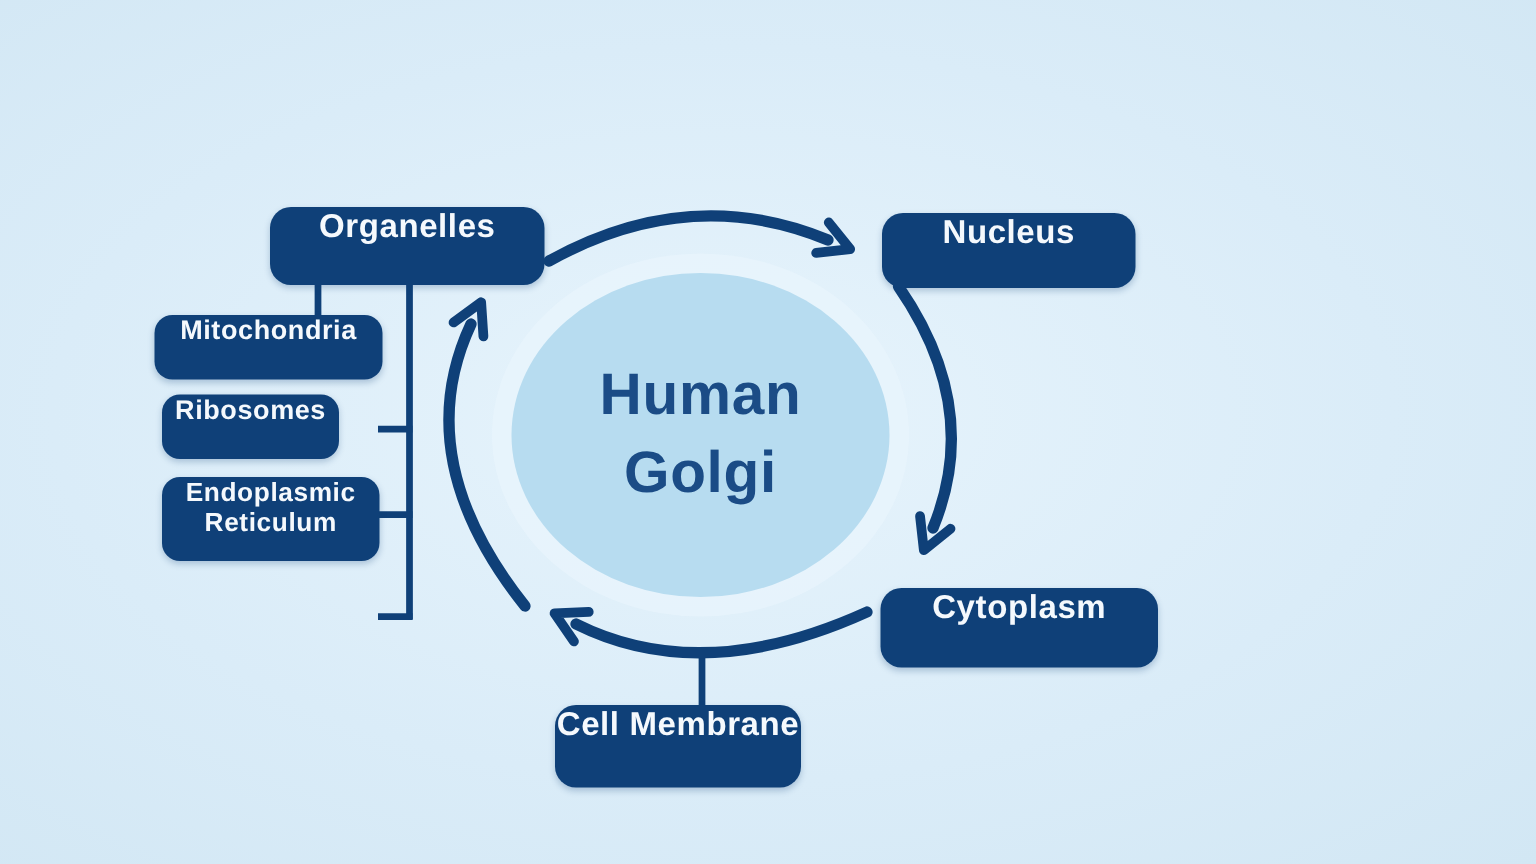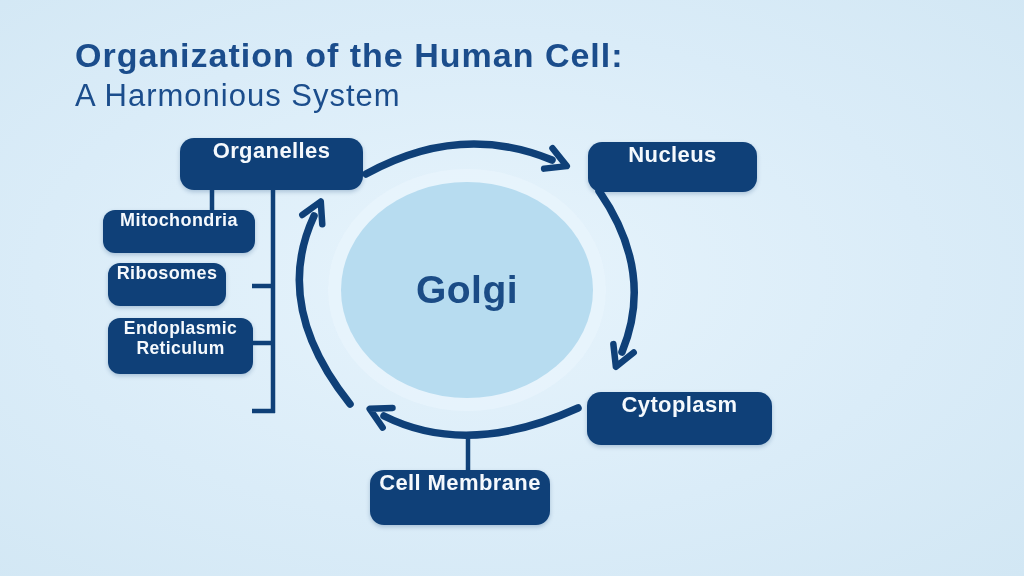--- a/index.html
+++ b/index.html
@@ -17,21 +17,21 @@
     color:var(--box-text,#F5F9FD); display:flex; justify-content:center;
     text-align:center; font-weight:bold; letter-spacing:0.4px;
     box-shadow:0 2px 4px rgba(15,64,120,0.25);
   }
   .big { border-radius:14px; font-size:22px; }
   .small { border-radius:12px; font-size:18px; line-height:1.15; }
 
   #organelles { left:180px; top:138px; width:183px; height:52px; }
   #nucleus    { left:588px; top:142px; width:169px; height:50px; }
   #cytoplasm  { left:587px; top:392px; width:185px; height:53px; }
-  #membrane   { left:370px; top:470px; width:180px; height:55px; }
+  #membrane   { left:370px; top:470px; width:164px; height:55px; }
 
   #mitochondria { left:103px; top:210px; width:152px; height:43px; }
   #ribosomes    { left:108px; top:263px; width:118px; height:43px; }
   #er           { left:108px; top:318px; width:145px; height:56px; font-size:17.5px; }
   #golgi        { left:107px; top:385px; width:146px; height:56px; font-size:17.5px; }
 
   .cell-circle {
     position:absolute; z-index:1; left:341px; top:182px; width:252px; height:216px;
     border-radius:50%; background:var(--circle-fill,#B7DCF0);
     box-shadow:0 0 0 13px rgba(232,244,252,0.75);
@@ -42,24 +42,20 @@
   svg.wires { position:absolute; left:0; top:0; z-index:1; }
   .arc { fill:none; stroke:var(--navy,#0F4078); stroke-width:7.5; stroke-linecap:round; }
   .wire { fill:none; stroke:var(--navy,#0F4078); stroke-width:4.5; }
   .arrowhead { fill:none; stroke:var(--navy,#0F4078); stroke-width:6.5; stroke-linecap:round; stroke-linejoin:round; }
 </style>
 </head>
 <body>
 
 <div class="canvas">
 
-  <div class="title">
-    <div class="l1">Organization of the Human Cell:</div>
-    <div class="l2">A Harmonious System</div>
-  </div>
 
   <svg class="wires" width="1024" height="576" viewBox="0 0 1024 576">
     <defs>
       <marker id="arrow" markerUnits="userSpaceOnUse" markerWidth="34" markerHeight="34" refX="11" refY="17" orient="auto">
         <path class="arrowhead" d="M7 6 L27 17 L7 28"></path>
       </marker>
     </defs>
 
     <path class="wire" d="M212 188 L212 212"></path>
     <path class="wire" d="M273 188 L273 413"></path>
@@ -69,20 +65,21 @@
     <path class="wire" d="M468 434 L468 473"></path>
 
     <path class="arc" d="M366 174 Q460 122 552 160" marker-end="url(#arrow)"></path>
     <path class="arc" d="M599 191 Q655 272 622 352" marker-end="url(#arrow)"></path>
     <path class="arc" d="M578 408 Q468 458 384 416" marker-end="url(#arrow)"></path>
     <path class="arc" d="M350 404 Q272 306 314 216" marker-end="url(#arrow)"></path>
   </svg>
 
   <div class="cell-circle">
     <div>
+      <span style="display:block">Human</span>
       <span style="display:block">Golgi</span>
     </div>
   </div>
 
   <div class="node big" id="organelles">
     <span>Organelles</span>
   </div>
   <div class="node big" id="nucleus">
     <span>Nucleus</span>
   </div>

